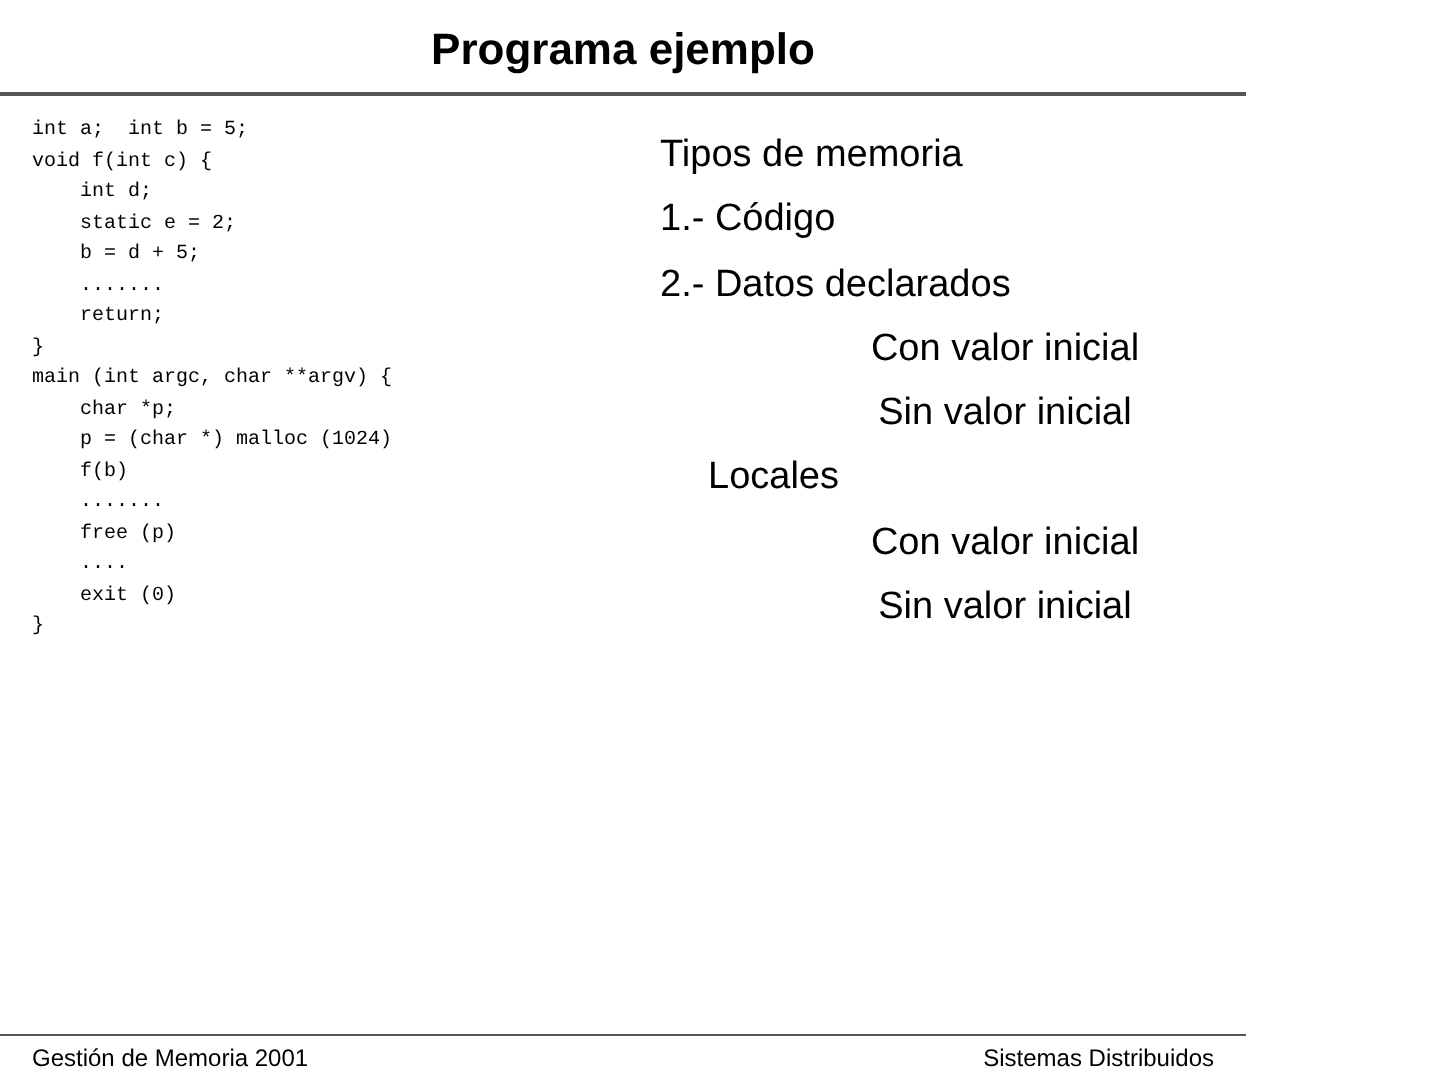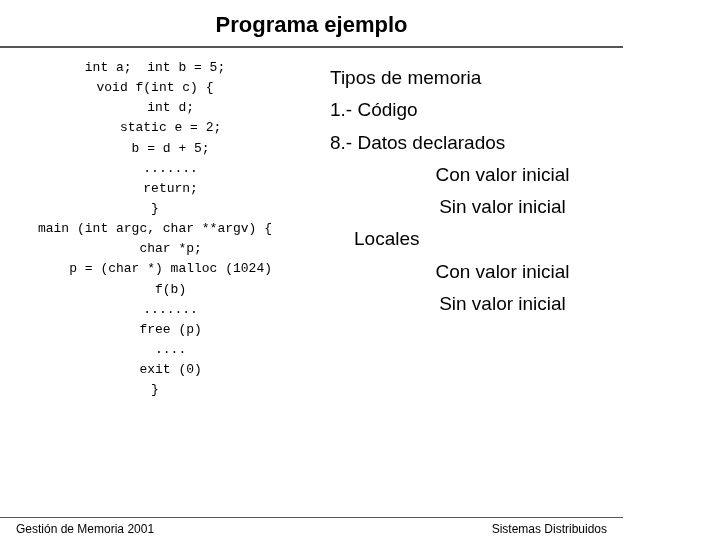--- a/index.html
+++ b/index.html
@@ -30,25 +30,24 @@
     .content {
       display: flex;
       flex: 1;
       overflow: hidden;
     }
 
     .code-section {
       flex: 0 0 310px;
       padding: 10px 16px;
       font-family: 'Courier New', Courier, monospace;
-      font-size: 13px;
+      font-size: 10px;
       color: #000;
       line-height: 1.55;
       white-space: pre;
-      text-align: center;
     }
 
     .info-section {
       flex: 1;
       padding: 14px 20px;
       font-size: 19px;
       color: #000;
       line-height: 1.7;
     }
 
@@ -94,21 +93,21 @@
 <span>    .......</span>
 <span>    free (p)</span>
 <span>    ....</span>
 <span>    exit (0)</span>
 <span>}</span>
 </div>
 
     <div class="info-section">
       <span class="line">Tipos de memoria</span>
       <span class="line">1.- Código</span>
-      <span class="line">8.- Datos declarados</span>
+      <span class="line">2.- Datos declarados</span>
       <span class="line indent3">Con valor inicial</span>
       <span class="line indent3">Sin valor inicial</span>
       <span class="line indent1">Locales</span>
       <span class="line indent3">Con valor inicial</span>
       <span class="line indent3">Sin valor inicial</span>
     </div>
 
   </div>
 
   <div class="footer">

